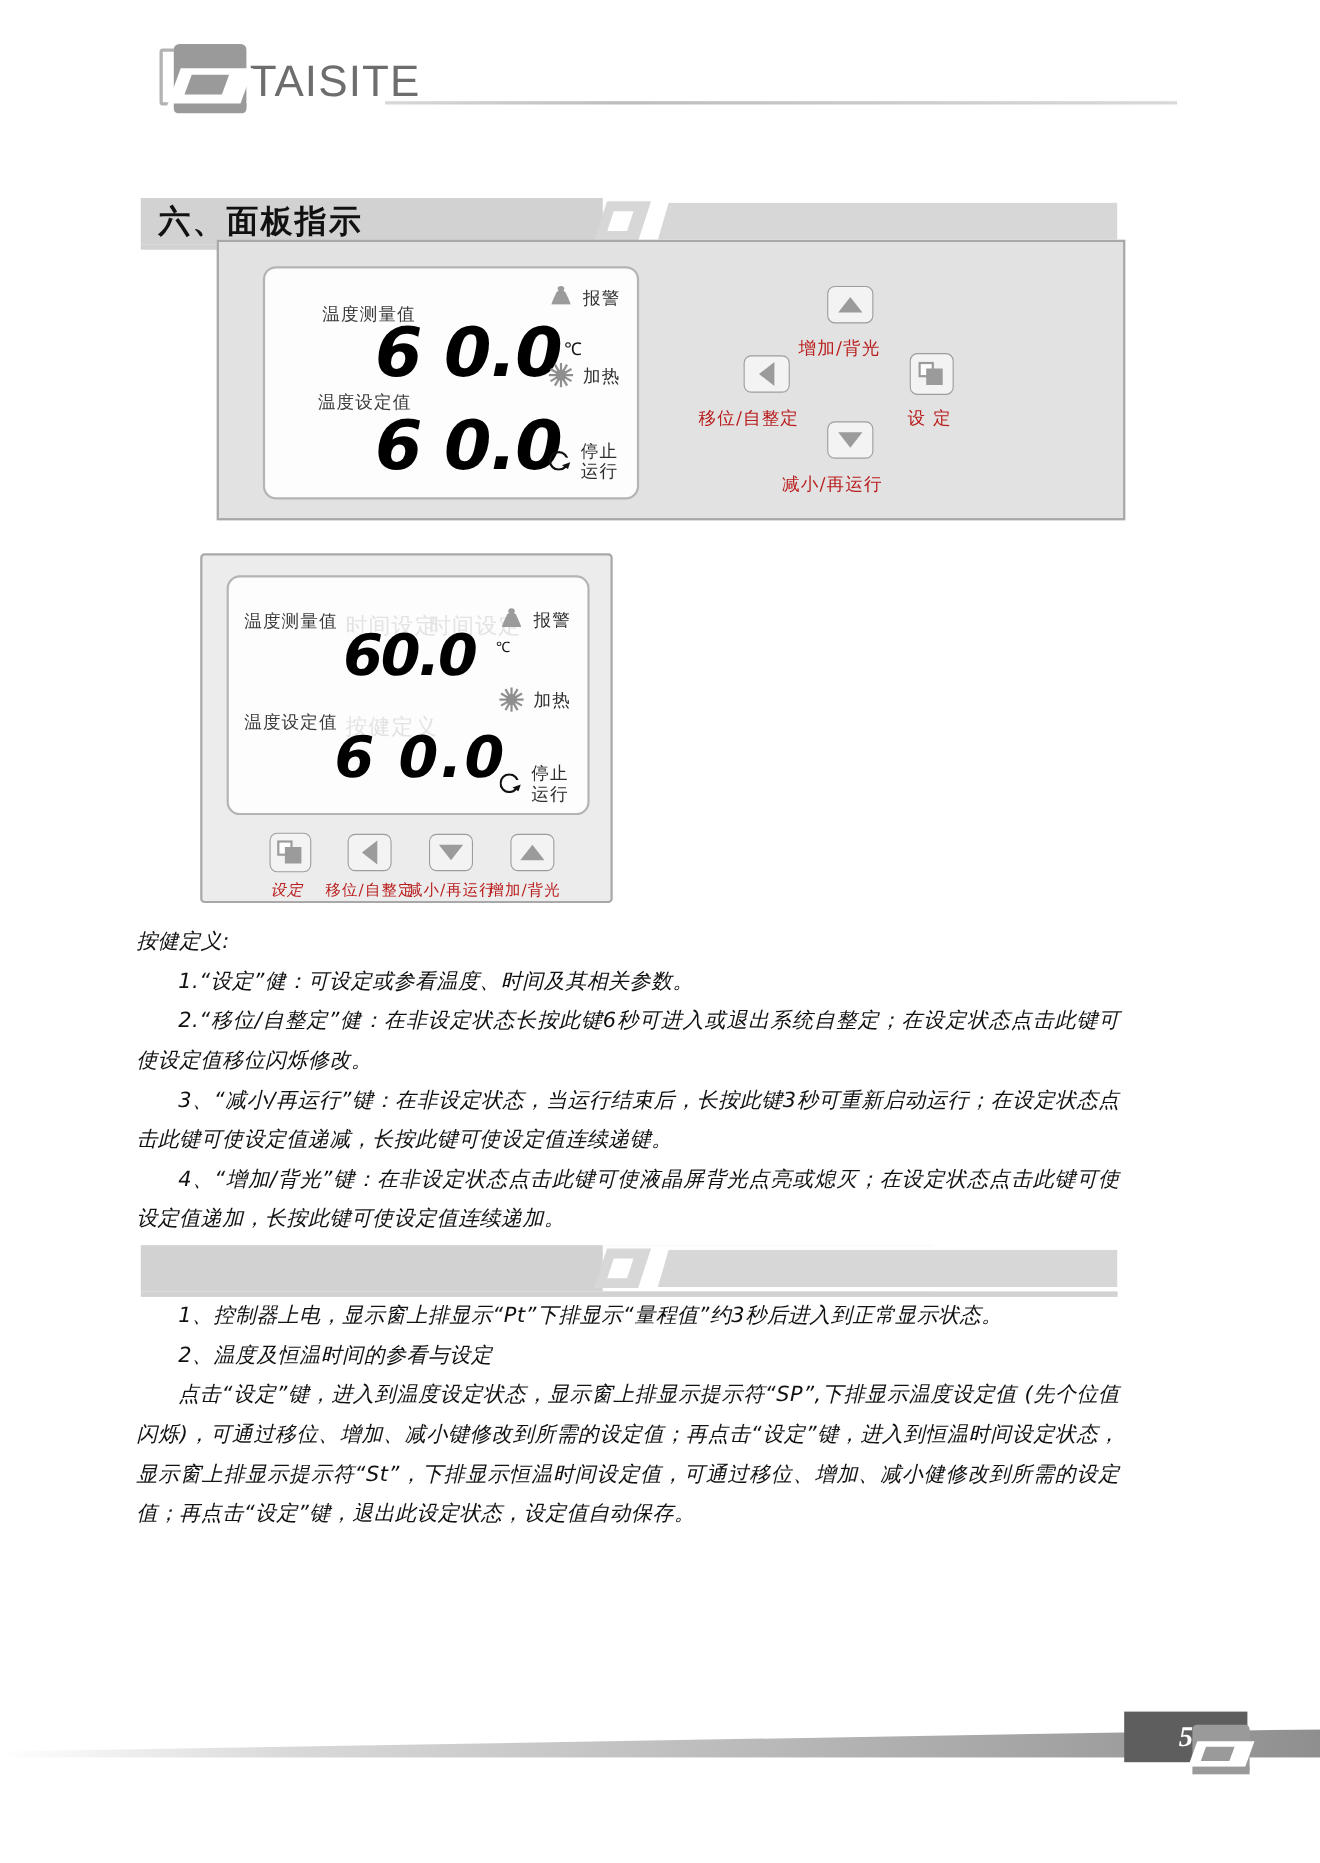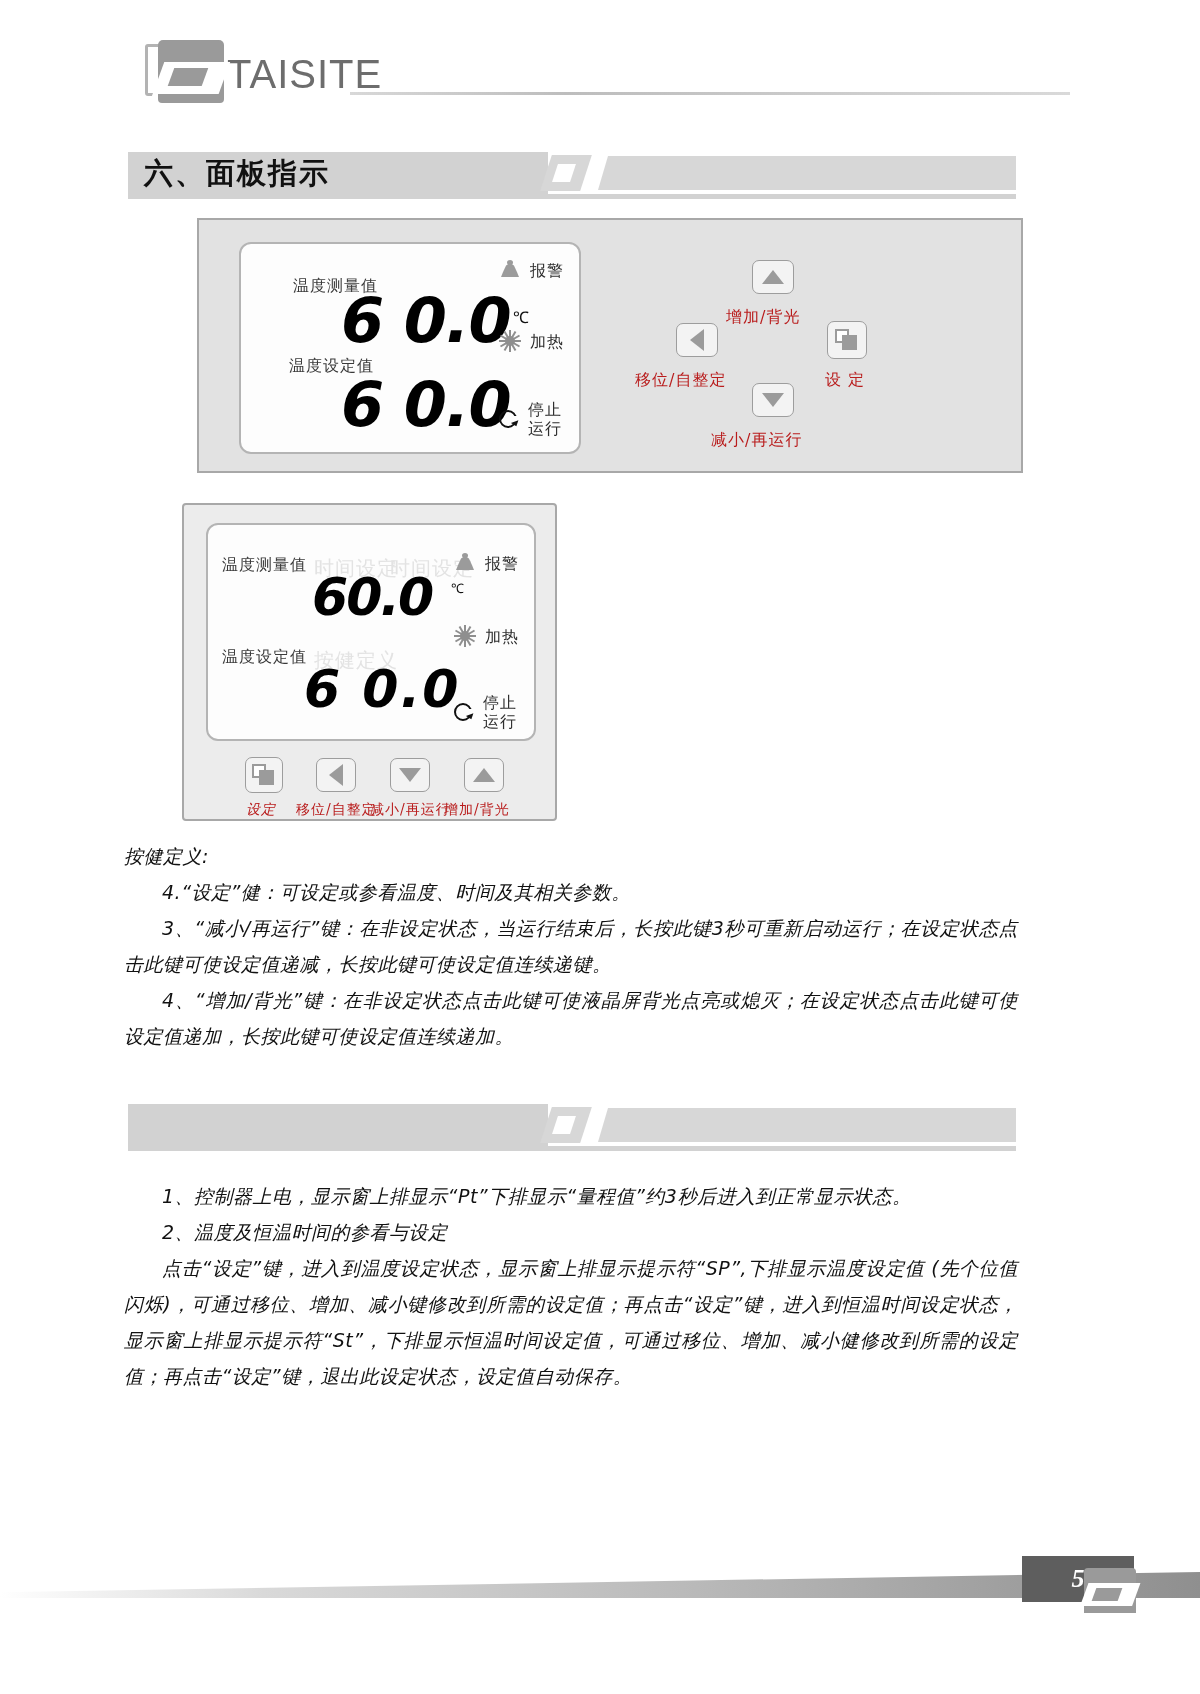--- a/index.html
+++ b/index.html
@@ -50,21 +50,21 @@
     font-family:"Liberation Sans",sans-serif;
     margin-left:-4px; line-height:1;
   }
   .header-rule{
     position:absolute; left:350px; top:92px; width:720px; height:3px;
     background:linear-gradient(to right,#d8d8d8,#bdbdbd 30%,#d9d9d9);
   }
 
   
   .section-banner{
-    position:absolute; height:42px; width:720px; left:128px;
+    position:absolute; height:42px; width:720px; left:128px;margin-top:28px;
   }
   .sb-grey{
     position:absolute; left:0; top:0; height:42px; width:100%;
     background:#d2d2d2;
   }
   .sb-white{
     position:absolute; left:420px; top:0; height:42px; width:468px;
     background:#ffffff;
   }
   .sb-lightbar{
@@ -394,21 +394,22 @@
   <div class="key-label" style="left:186px; top:296px; font-size:14px;">减小/再运行</div>
 
   <div class="key" style="left:280px; top:253px; width:40px; height:34px;">
     <span class="tri-up"></span>
   </div>
   <div class="key-label" style="left:260px; top:296px; font-size:14px;">增加/背光</div>
 </div>
 
 <div class="body-text" style="left:124px; top:838px; width:894px;">
   <p class="para">按健定义:</p>
-  <p class="para indent">4.“设定”健：可设定或参看温度、时间及其相关参数。</p>
+  <p class="para indent">1.“设定”健：可设定或参看温度、时间及其相关参数。</p>
+  <p class="para indent">2.“移位/自整定”健：在非设定状态长按此键6秒可进入或退出系统自整定；在设定状态点击此键可使设定值移位闪烁修改。</p>
   <p class="para indent">3、“减小/再运行”键：在非设定状态，当运行结束后，长按此键3秒可重新启动运行；在设定状态点击此键可使设定值递减，长按此键可使设定值连续递键。</p>
   <p class="para indent">4、“增加/背光”键：在非设定状态点击此键可使液晶屏背光点亮或熄灭；在设定状态点击此键可使设定值递加，长按此键可使设定值连续递加。</p>
 </div>
 
 <div class="section-banner" style="top:1104px;">
   <div class="sb-grey"></div>
   <div class="sb-white"></div>
   <div class="sb-lightbar"></div>
   <div class="sb-chev">
     <div class="c-outer"></div>

